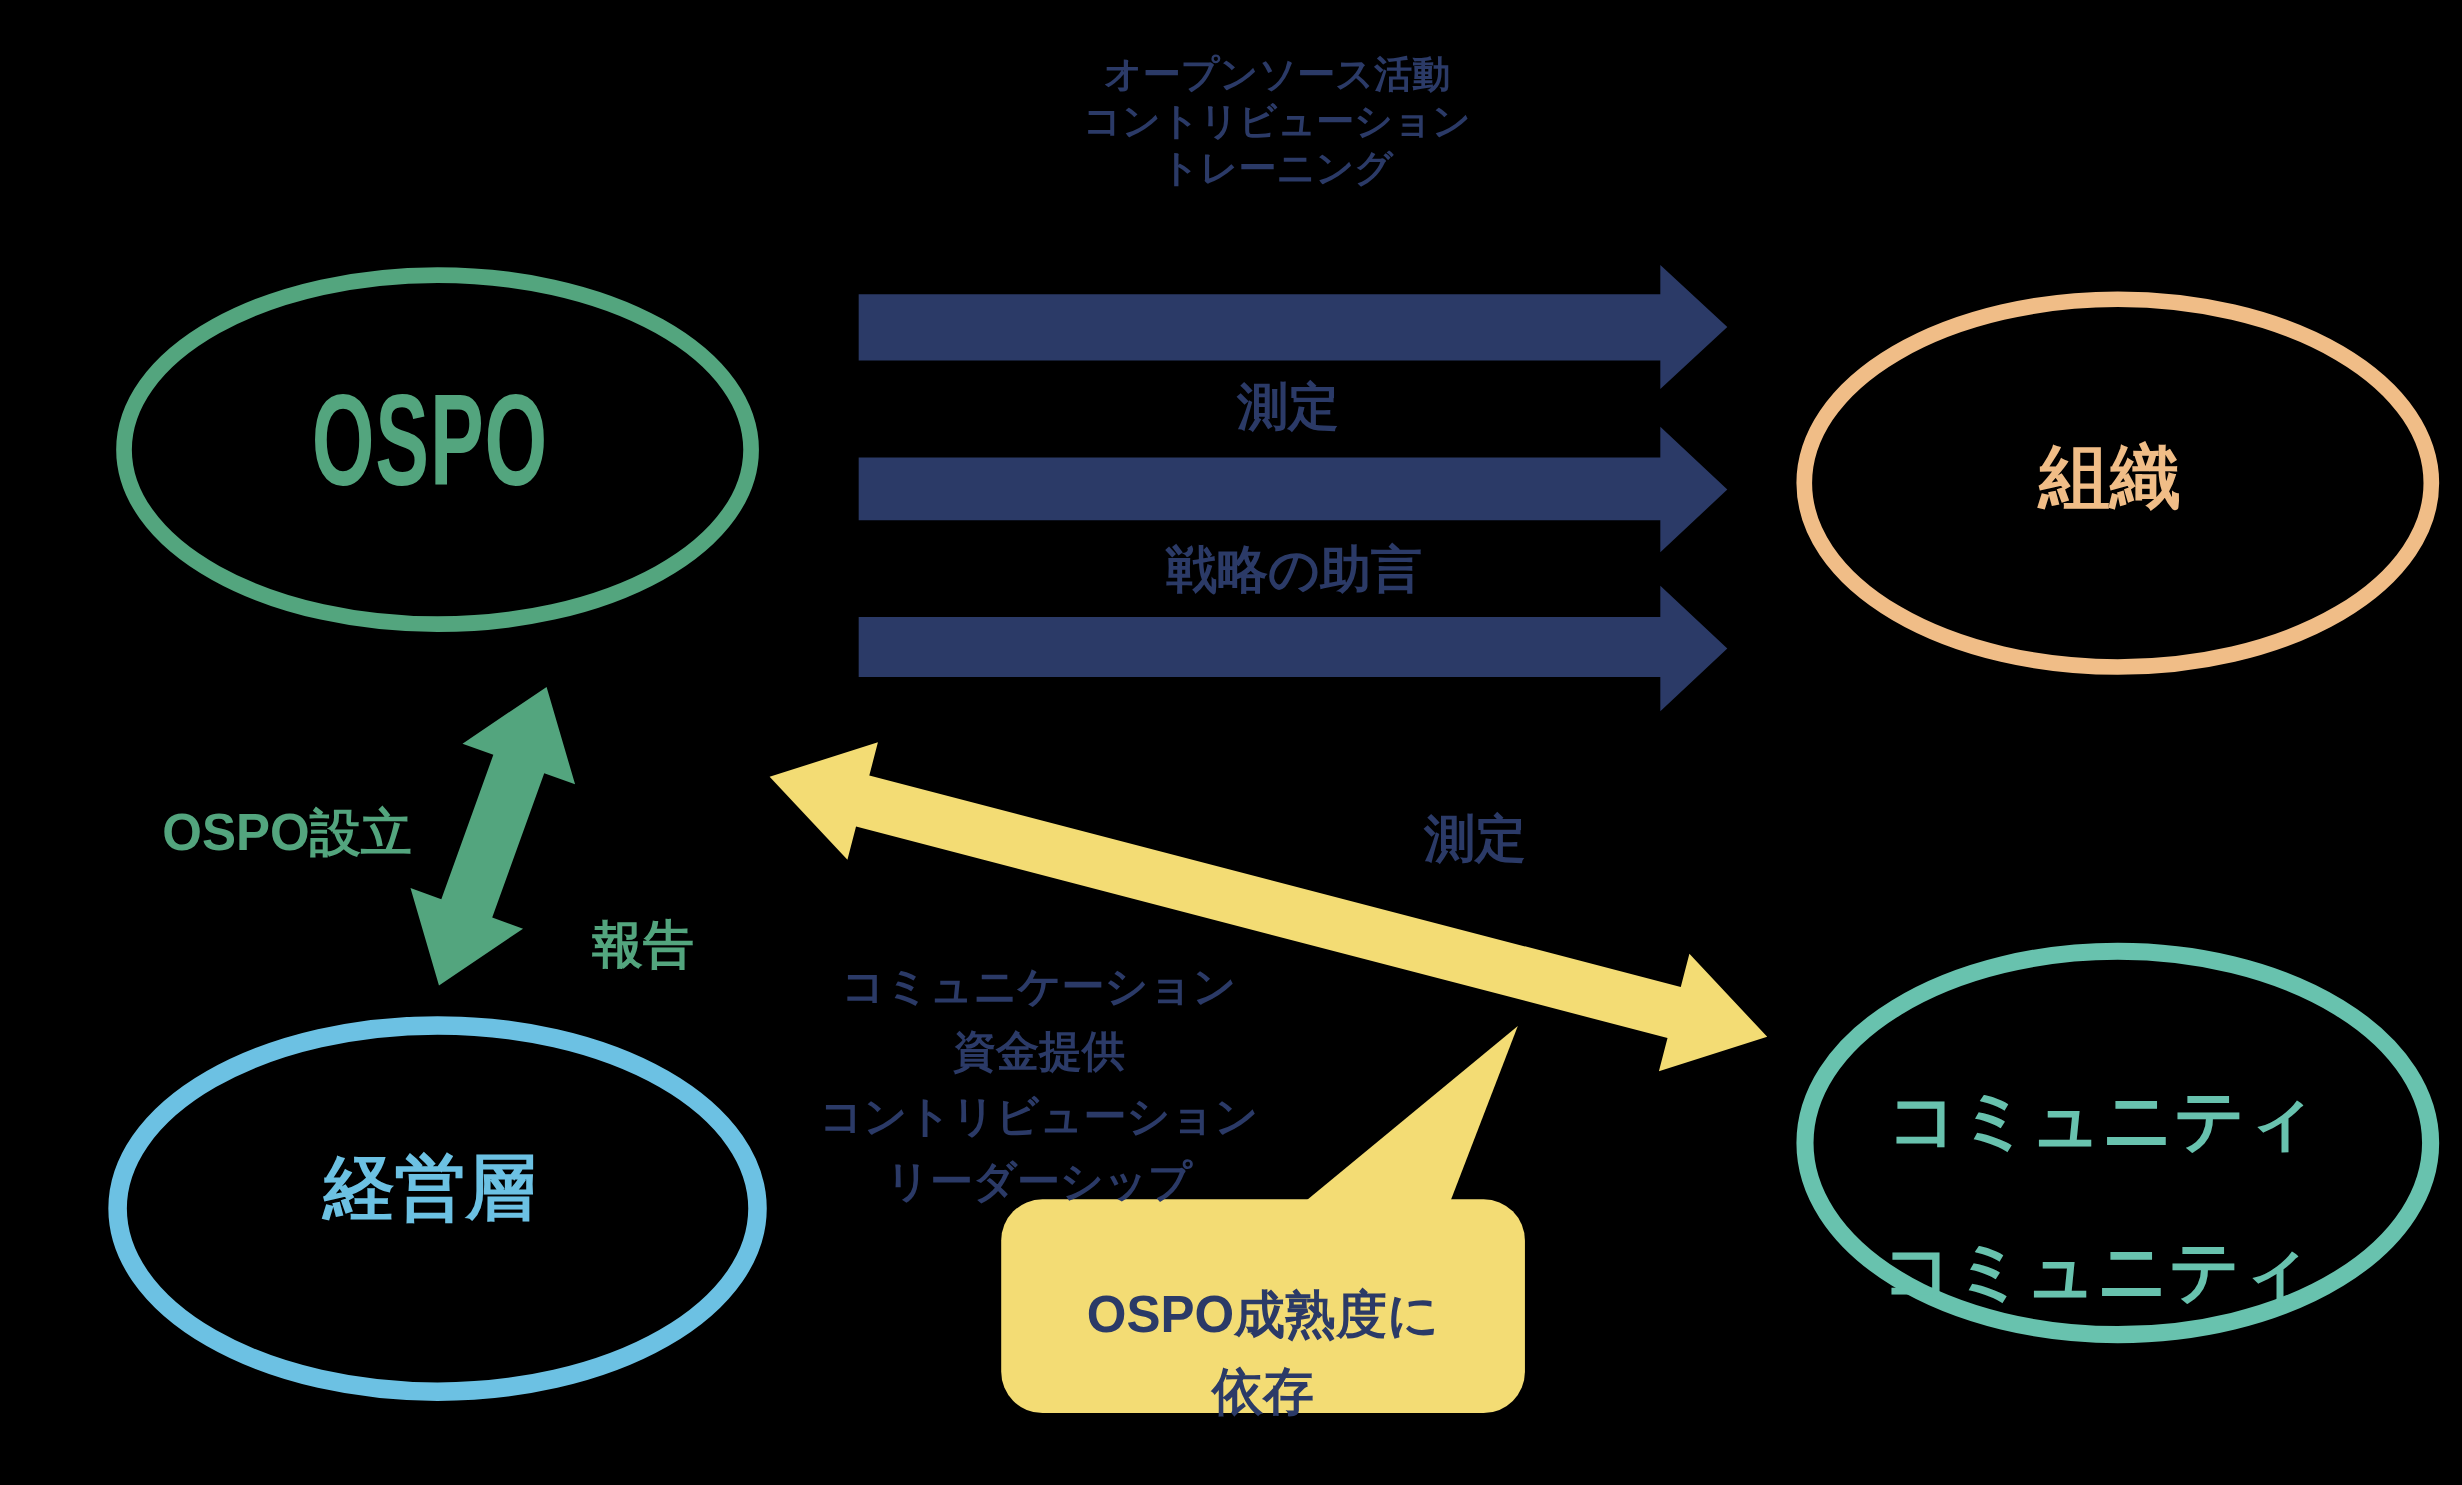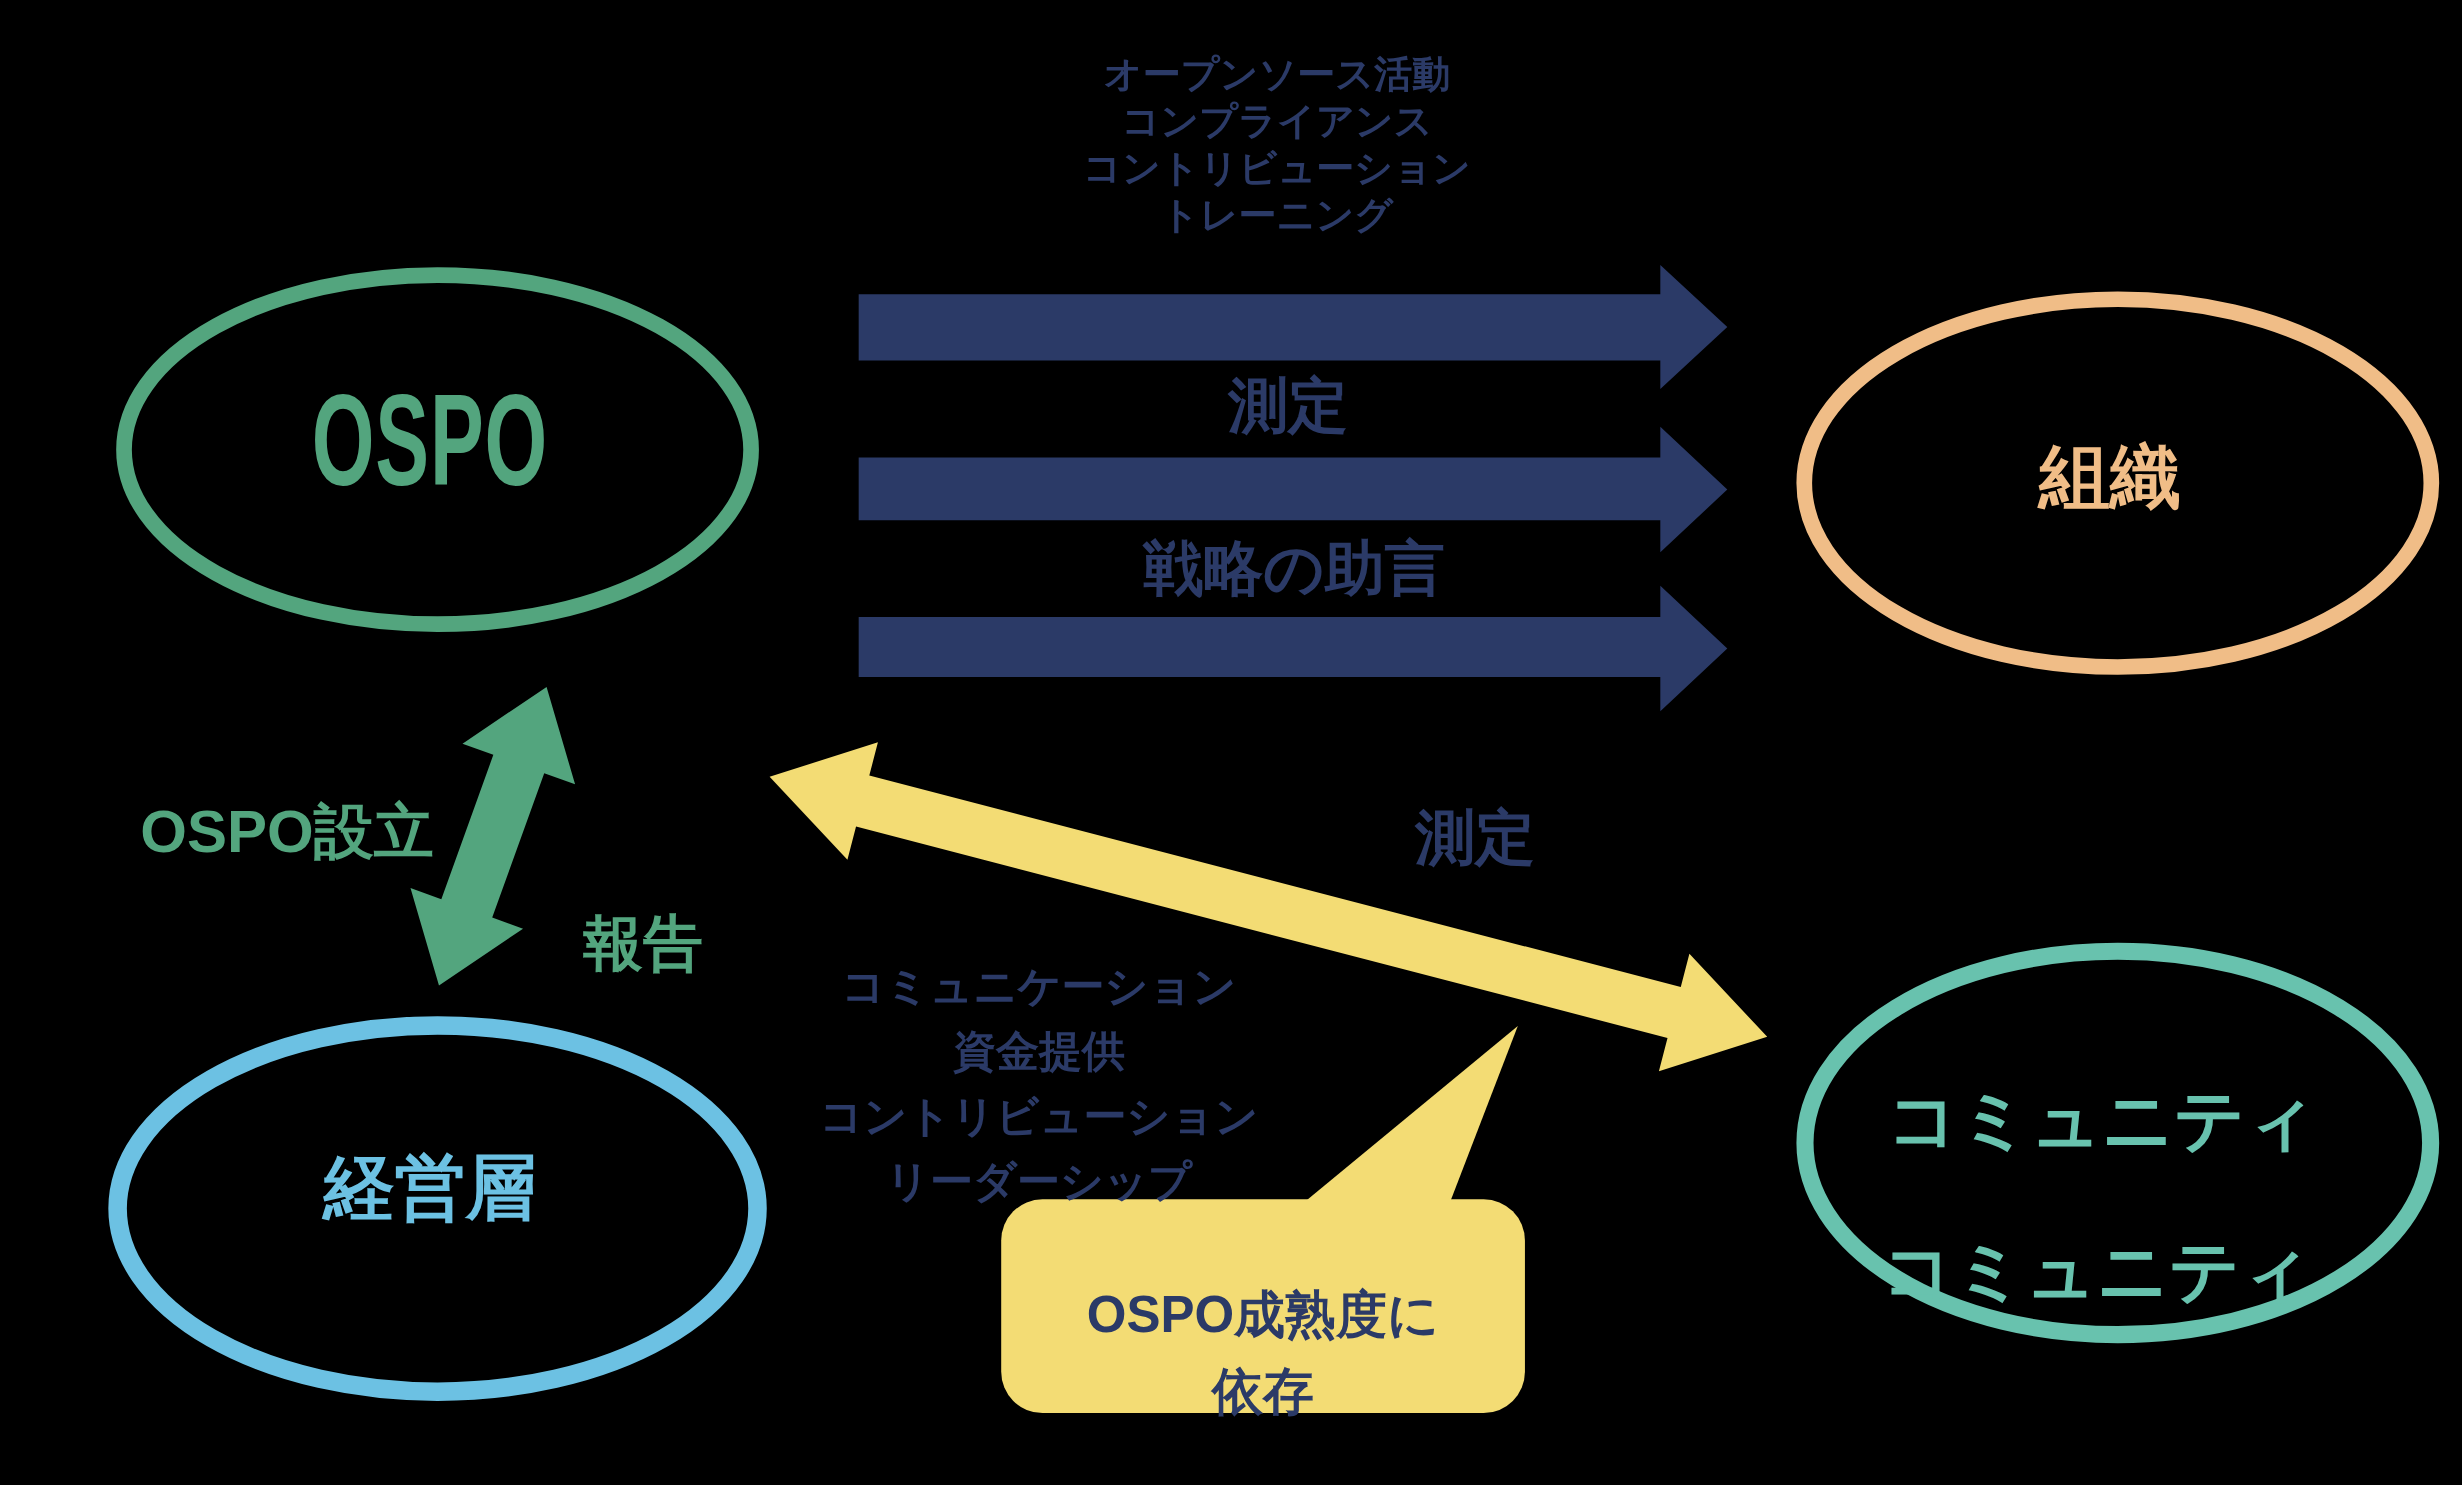--- a/index.html
+++ b/index.html
@@ -44,21 +44,21 @@
   .teal{color:var(--color-teal,#68c2ae);}
 
   .ospo-title{
     font-size:130px;
     letter-spacing:1.4px;
     transform:scaleX(0.62) translate(-50%,-50%);
     transform-origin:0 0;
   }
   .node-label{font-size:71px;}
   .community-line{font-size:70px;}
-  .mid-label{font-size:60px;}
+  .mid-label{font-size:51px;}
   .activity-block{font-size:38px;line-height:47px;}
   .flow-block{font-size:43px;line-height:65px;text-align:center;}
   .callout-block{font-size:51px;line-height:77px;}
 </style>
 </head>
 <body>
 
 <div id="stage">
 
   <svg id="shapes" viewBox="0 0 3455 2084" xmlns="http://www.w3.org/2000/svg">
@@ -84,21 +84,20 @@
 
   <div class="txt orange node-label" style="left:2088px;top:476px;">組織</div>
 
   <div class="txt blue node-label" style="left:406px;top:1187px;margin-left:24px;">経営層</div>
 
   <div class="txt teal community-line" style="left:2102px;top:1120px;">コミュニティ</div>
   <div class="txt teal community-line" style="left:2097px;top:1271px;">コミュニティ</div>
 
   <div class="block navy activity-block" style="left:1277px;top:51px;text-align:center;">
     <div>オープンソース活動</div>
-    <div>コンプライアンス</div>
     <div>コントリビューション</div>
     <div>トレーニング</div>
   </div>
 
   <div class="txt navy mid-label" style="left:1288px;top:406px;">測定</div>
 
   <div class="txt navy mid-label" style="left:1294px;top:569px;">戦略の助言</div>
 
   <div class="txt green mid-label" style="left:287px;top:832px;">OSPO設立</div>
   <div class="txt green mid-label" style="left:643px;top:944px;">報告</div>

